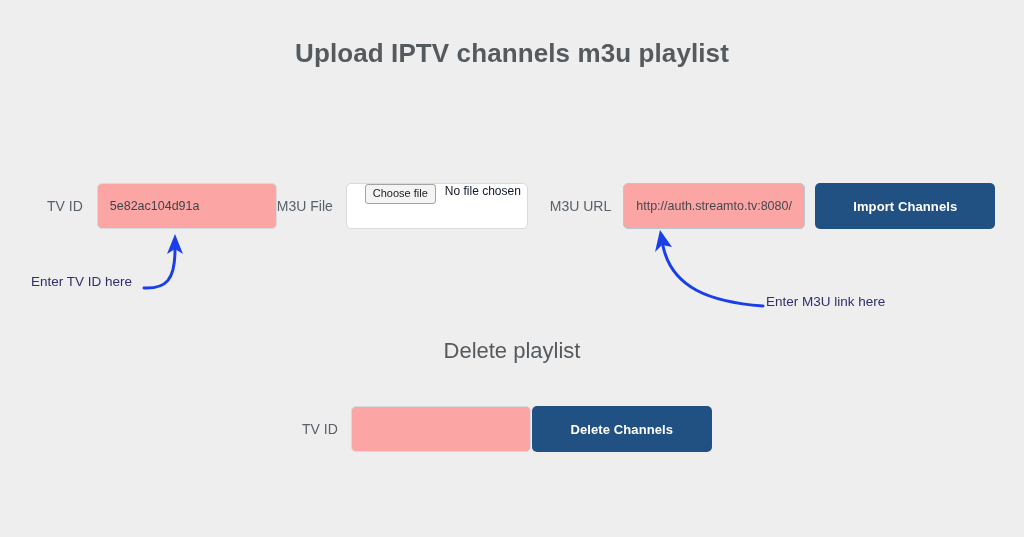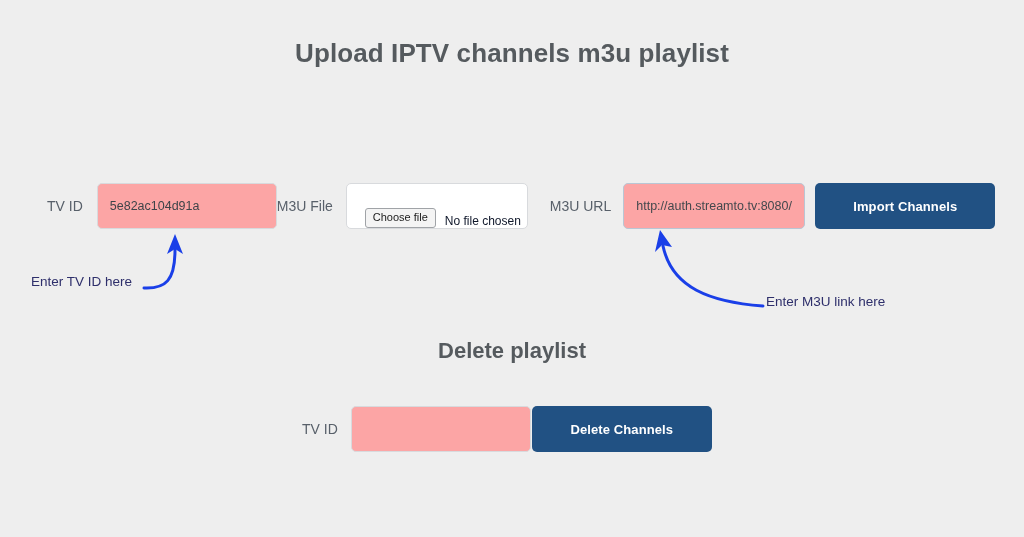--- a/index.html
+++ b/index.html
@@ -47,21 +47,21 @@
     color: #4a4f54;
   }
 
   .section-title {
     position: absolute;
     top: 338px;
     left: 0;
     width: 1024px;
     text-align: center;
     font-size: 22px;
-    font-weight: bold;
+    font-weight: normal;
     color: #555a5e;
   }
 
   
   .upload-row {
     position: absolute;
     top: 183px;
     left: 47px;
     display: flex;
     align-items: center;
@@ -97,21 +97,21 @@
 
   .file-input-box {
     box-sizing: border-box;
     width: 182px;
     height: 46px;
     background: #ffffff;
     border: 1px solid #d8dadd;
     border-radius: 5px;
     margin-left: 13px;
     display: flex;
-    align-items: flex-end;
+    align-items: flex-start;
     padding-left: 18px;
   }
 
   .choose-file-btn {
     font-family: "Liberation Sans", sans-serif;
     font-size: 11px;
     color: #1c1c1c;
     background: #f4f4f4;
     border: 1px solid #a0a3a7;
     border-radius: 3px;

